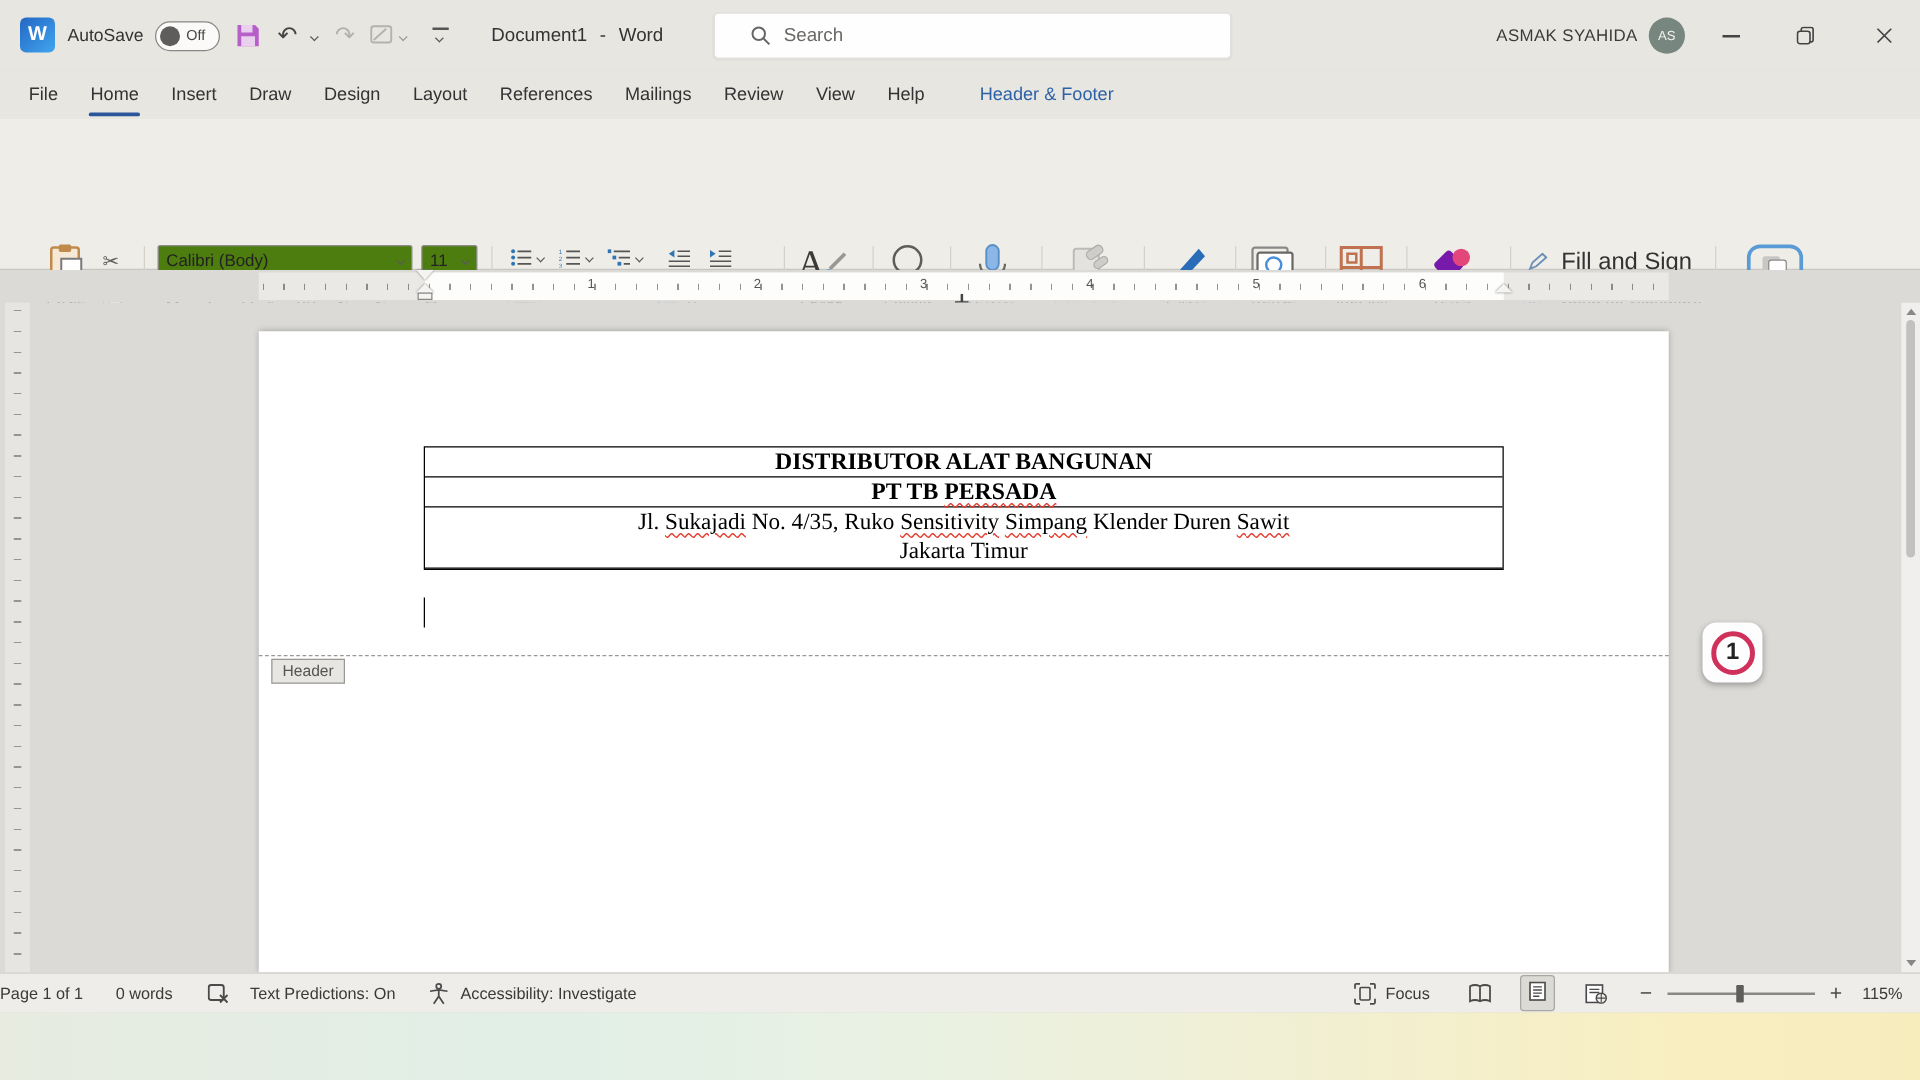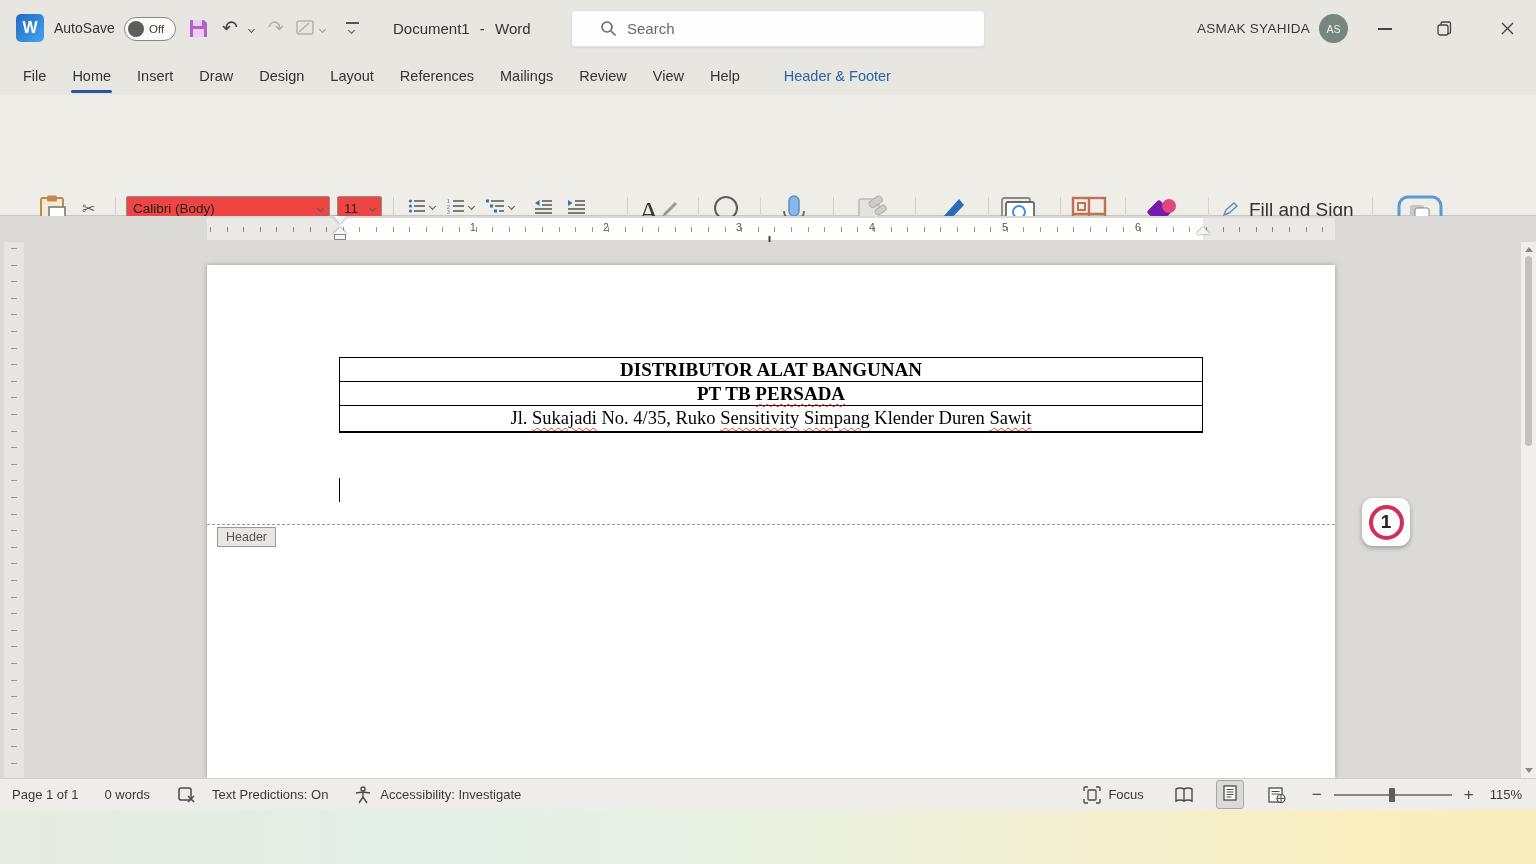--- a/index.html
+++ b/index.html
@@ -20,21 +20,21 @@
   .ribbon{left:0;top:95px;width:1536px;height:121px;background:#efede8;border-bottom:1px solid #c9c7c2}
   .tab{padding:0 13px;font-size:14.5px;color:#333;height:38px;display:flex;align-items:center;cursor:default}
   .tab.active{font-weight:normal;position:relative}
   .tab.active::after{content:"";position:absolute;left:12px;right:12px;bottom:2px;height:3px;border-radius:2px;background:#2b579a}
   .tab.ctx{color:#2e62a6}
   .grp-label{position:absolute;top:198px;font-size:11.5px;color:#5f5d5b;text-align:center;white-space:nowrap}
   .gdiv{position:absolute;top:102px;height:100px;width:1px;background:#d3d1cc}
   .bigbtn{position:absolute;top:100px;width:62px;text-align:center;font-size:12.5px;color:#333}
   .smalltxt{font-size:12.5px;color:#333}
   .gray{color:#a3a19e}
-  .combo{position:absolute;background:#ef4444;border:1px solid #8f8d8a;border-radius:2px;font-size:13.5px;color:#222;display:flex;align-items:center;padding:0 6px}
+  .combo{position:absolute;background:#4d7c0f;border:1px solid #8f8d8a;border-radius:2px;font-size:13.5px;color:#222;display:flex;align-items:center;padding:0 6px}
   .fbtn{display:inline-flex;align-items:center;justify-content:center;height:24px;min-width:20px;color:#3b3a39}
   .sel{border:1px solid #a9a7a4;background:#dcdad5;border-radius:3px}
   .sq{text-decoration:underline;text-decoration-style:wavy;text-decoration-color:#e23d2e;text-decoration-thickness:1px;text-underline-offset:3px}
   
   .ruler{left:0;top:216px;width:1536px;height:26px;background:#dbdad7}
   .tickband{position:absolute;top:11px;height:5px;background-image:repeating-linear-gradient(90deg,rgba(60,60,60,.55) 0,rgba(60,60,60,.55) 1px,transparent 1px,transparent 16.6px)}
   .rnum{position:absolute;top:5px;font-size:10.5px;color:#555}
   
   .statusbar{left:0;top:778px;width:1536px;height:32px;background:#efedea;border-top:1px solid #d2d0cc;font-size:13px;color:#3b3a39}
   .taskbar{left:0;top:810px;width:1536px;height:54px;
@@ -454,20 +454,21 @@
 
     <div class="abs" style="left:207px;top:23px;width:1128px;height:513px;background:#fff;box-shadow:0 0 5px rgba(0,0,0,.28)"></div>
 
     <div class="abs serif" style="left:339px;top:115px;width:864px;color:#000">
       <div style="display:flex;border:1px solid #000">
         <div style="flex:1">
           <div style="border-bottom:1px solid #000;text-align:center;font-weight:bold;font-size:19px;line-height:23px">DISTRIBUTOR ALAT BANGUNAN</div>
           <div style="border-bottom:1px solid #000;text-align:center;font-weight:bold;font-size:19px;line-height:23px"><span>PT TB </span><span class="sq">PERSADA</span></div>
           <div style="border-bottom:1px solid #000;text-align:center;font-size:18.5px;line-height:23px;padding:1px 0">
             <div><span>Jl. </span><span class="sq">Sukajadi</span><span> No. 4/35, Ruko </span><span class="sq">Sensitivity</span><span> </span><span class="sq">Simpang</span><span> Klender Duren </span><span class="sq">Sawit</span></div>
+            <div>Jakarta Timur</div>
           </div>
         </div>
       </div>
     </div>
     <div class="abs" style="left:339px;top:236px;width:1px;height:24px;background:#000"></div>
 
     <div class="abs" style="left:207px;top:282px;width:1128px;border-top:1px dashed #9a9895"></div>
     <div class="abs" style="left:217px;top:285px;padding:2px 8px;background:#e8e6e2;border:1px solid #9a9895;font-size:12.5px;color:#555">Header</div>
 
     <div class="abs" style="left:1362px;top:256px;width:48px;height:48px;background:#fdfdfd;border-radius:11px;box-shadow:0 2px 5px rgba(0,0,0,.3);display:flex;align-items:center;justify-content:center">
@@ -475,21 +476,21 @@
     </div>
 
     <div class="abs" style="left:1521px;top:0;width:15px;height:536px;background:#f0efed">
       <div style="position:absolute;left:4px;top:5px;width:0;height:0;border-left:4px solid transparent;border-right:4px solid transparent;border-bottom:5px solid #8a8886"></div>
       <div style="position:absolute;left:4px;top:14px;width:7px;height:190px;border-radius:4px;background:#c3c1bf"></div>
       <div style="position:absolute;left:4px;bottom:5px;width:0;height:0;border-left:4px solid transparent;border-right:4px solid transparent;border-top:5px solid #8a8886"></div>
     </div>
   </div>
 
   <div class="abs statusbar flex">
-    <span style="margin-left:12px">Page 1 of 1</span>
+    <span style="">Page 1 of 1</span>
     <span style="margin-left:26px">0 words</span>
     <svg style="margin-left:28px" width="18" height="16" viewBox="0 0 18 16">
         <rect x="1" y="1" width="12" height="12" rx="2" fill="none" stroke="#4a4a4a" stroke-width="1.5"></rect>
         <path d="M10 9 l6 6 M16 9 l-6 6" stroke="#4a4a4a" stroke-width="1.5"></path>
       </svg>
     <span style="margin-left:16px">Text Predictions: On</span>
     <svg style="margin-left:26px" width="18" height="18" viewBox="0 0 18 18">
         <circle cx="9" cy="3" r="2" fill="none" stroke="#4a4a4a" stroke-width="1.4"></circle>
         <path d="M2 7 l7-1 l7 1 M9 6 v5 M9 11 l-4 6 M9 11 l4 6" fill="none" stroke="#4a4a4a" stroke-width="1.4"></path>
       </svg>

